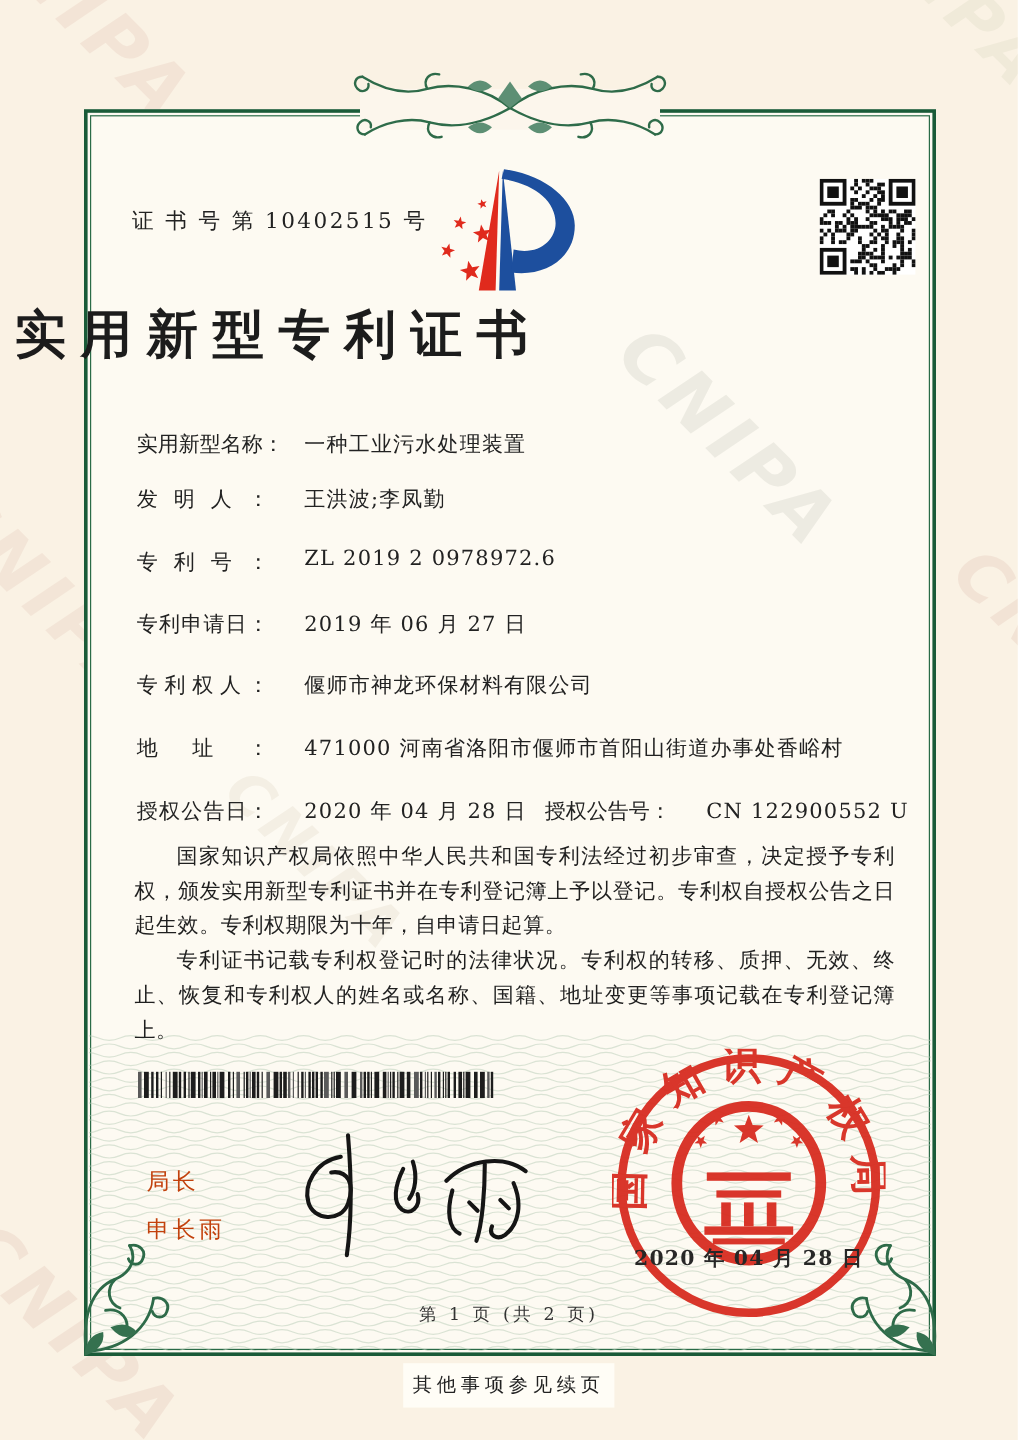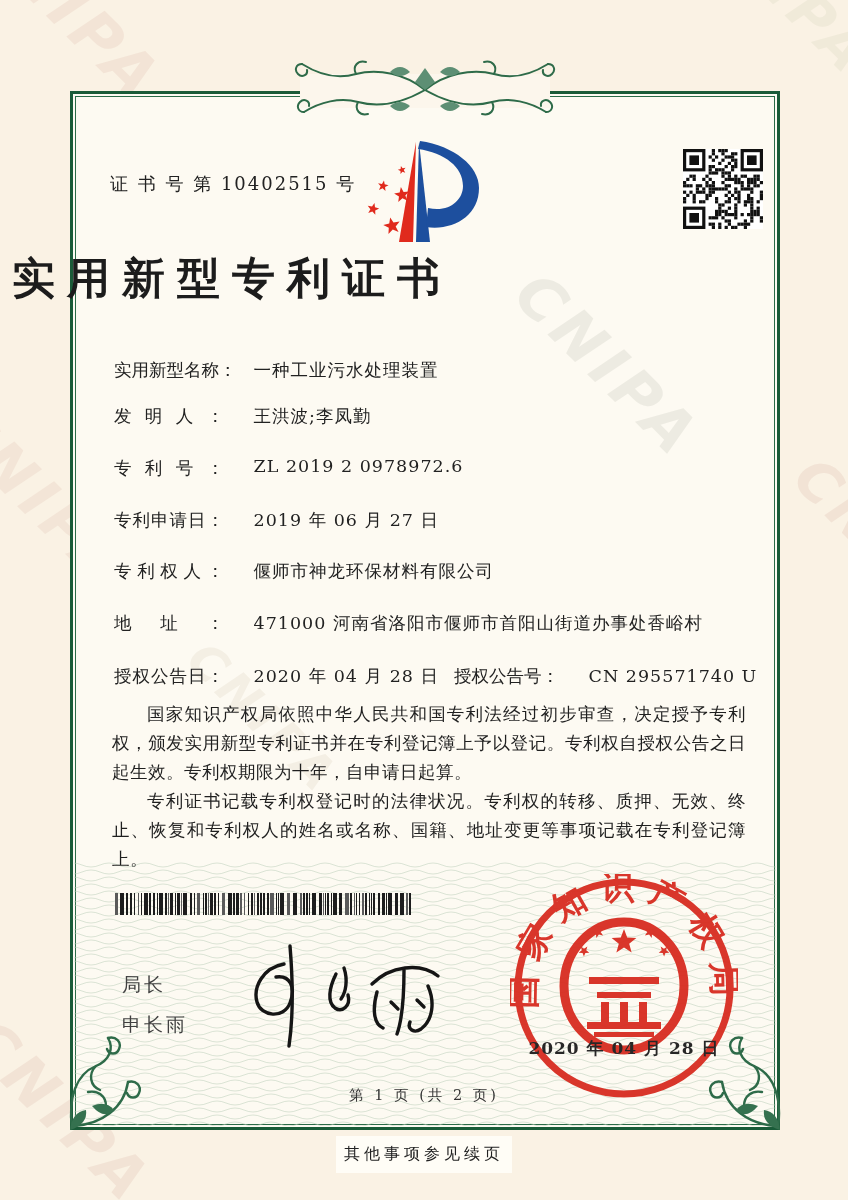--- a/index.html
+++ b/index.html
@@ -68,21 +68,21 @@
 
   .body-text{
     position:absolute;left:112px;top:700px;width:634px;
     font-size:17.5px;line-height:29px;color:#1f1f1f;letter-spacing:0.5px;
     text-align:justify;
   }
   .body-text p{margin:0;text-indent:2em;}
 
   .barcode{position:absolute;left:115px;top:893px;width:300px;height:22px;}
 
-  .signer{position:absolute;left:122px;top:972px;font-size:19px;color:#404040;
+  .signer{position:absolute;left:122px;top:972px;font-size:19px;color:#c2410c;
     font-family:"DejaVu Sans","Liberation Sans",sans-serif;}
   .signer div{margin-bottom:14px;letter-spacing:3px;}
   .autograph{position:absolute;left:232px;top:940px;width:220px;height:112px;}
 
   .seal{position:absolute;left:510px;top:874px;width:228px;height:228px;opacity:.93;}
 
   .page-indicator{
     position:absolute;left:0;top:1086px;width:848px;text-align:center;
     font-size:14.5px;color:#333;letter-spacing:3px;z-index:6;
   }
@@ -474,21 +474,21 @@
       </div>
       <div class="frow" style="top:253px">
         <span class="flabel">地址：</span>
         <span class="fvalue">471000 河南省洛阳市偃师市首阳山街道办事处香峪村</span>
       </div>
       <div class="frow" style="top:306px;width:636px">
         <span class="flabel">授权公告日：</span>
         <span class="fvalue">2020 年 04 月 28 日</span>
         <span class="grant2">
           <span>授权公告号：</span>
-          <span class="fvalue">CN 295571740 U</span>
+          <span class="fvalue">CN 122900552 U</span>
         </span>
       </div>
     </div>
 
     <div class="body-text">
       <p>国家知识产权局依照中华人民共和国专利法经过初步审查，决定授予专利权，颁发实用新型专利证书并在专利登记簿上予以登记。专利权自授权公告之日起生效。专利权期限为十年，自申请日起算。</p>
       <p>专利证书记载专利权登记时的法律状况。专利权的转移、质押、无效、终止、恢复和专利权人的姓名或名称、国籍、地址变更等事项记载在专利登记簿上。</p>
     </div>
 
     <svg class="barcode" id="barcode-svg" viewBox="0 0 300 22">

